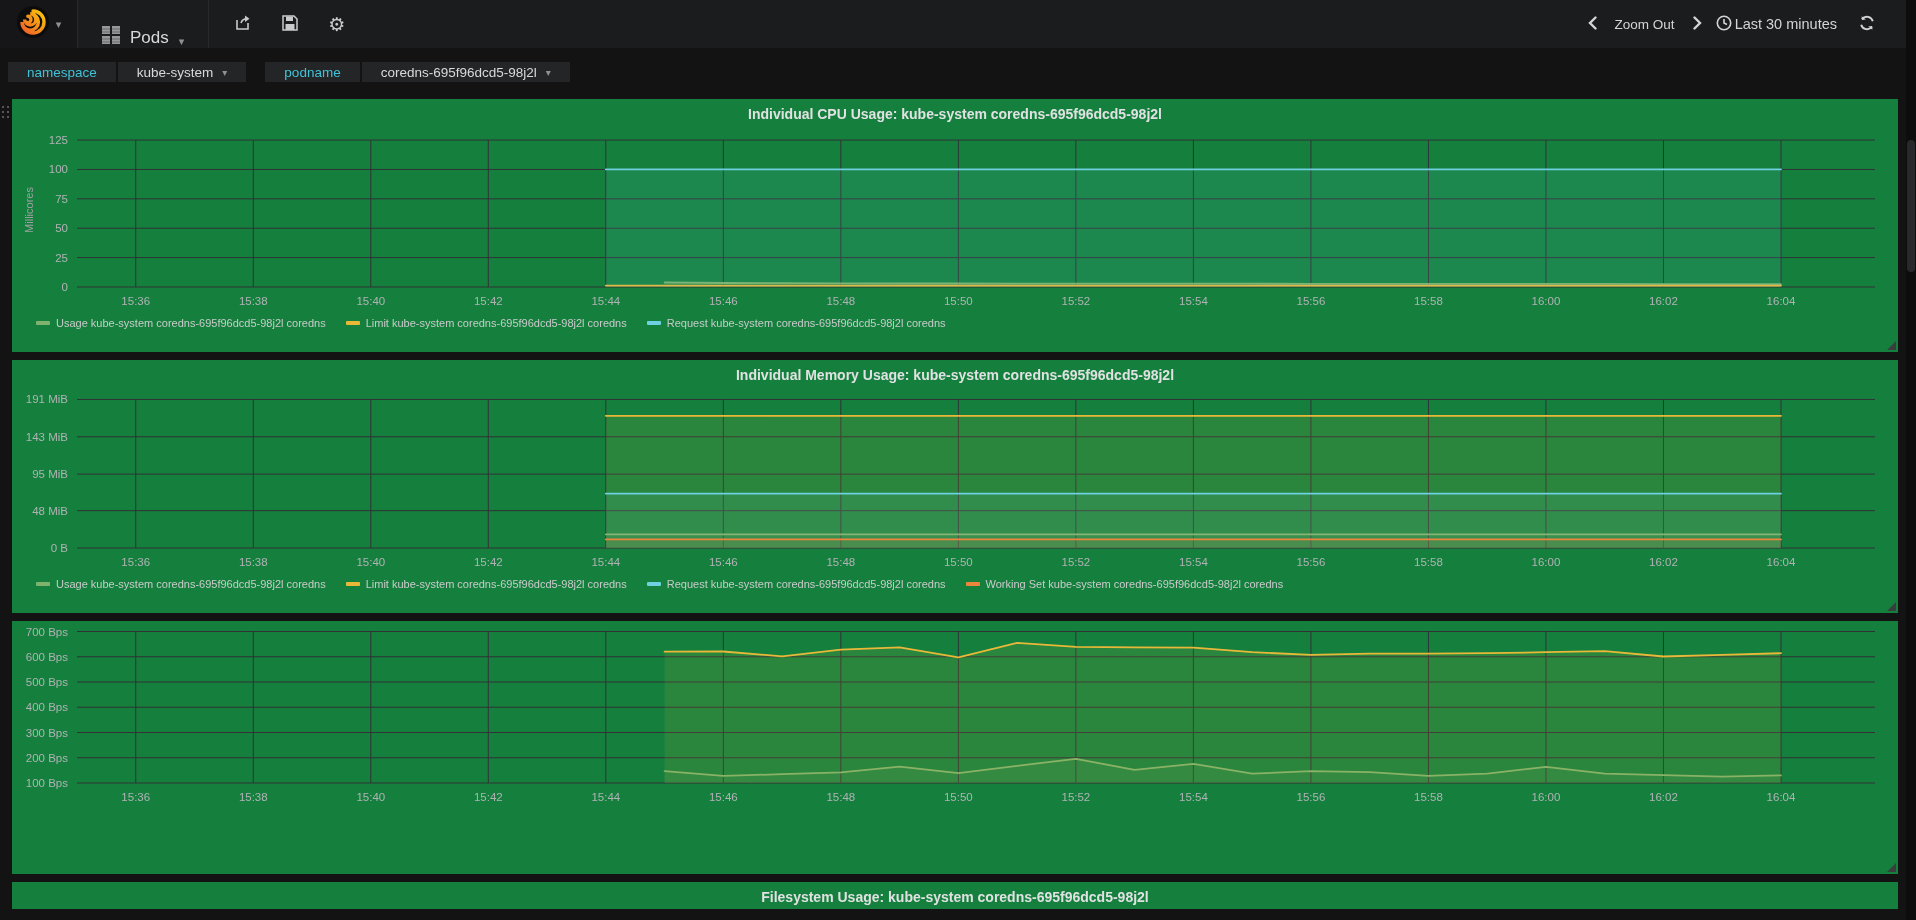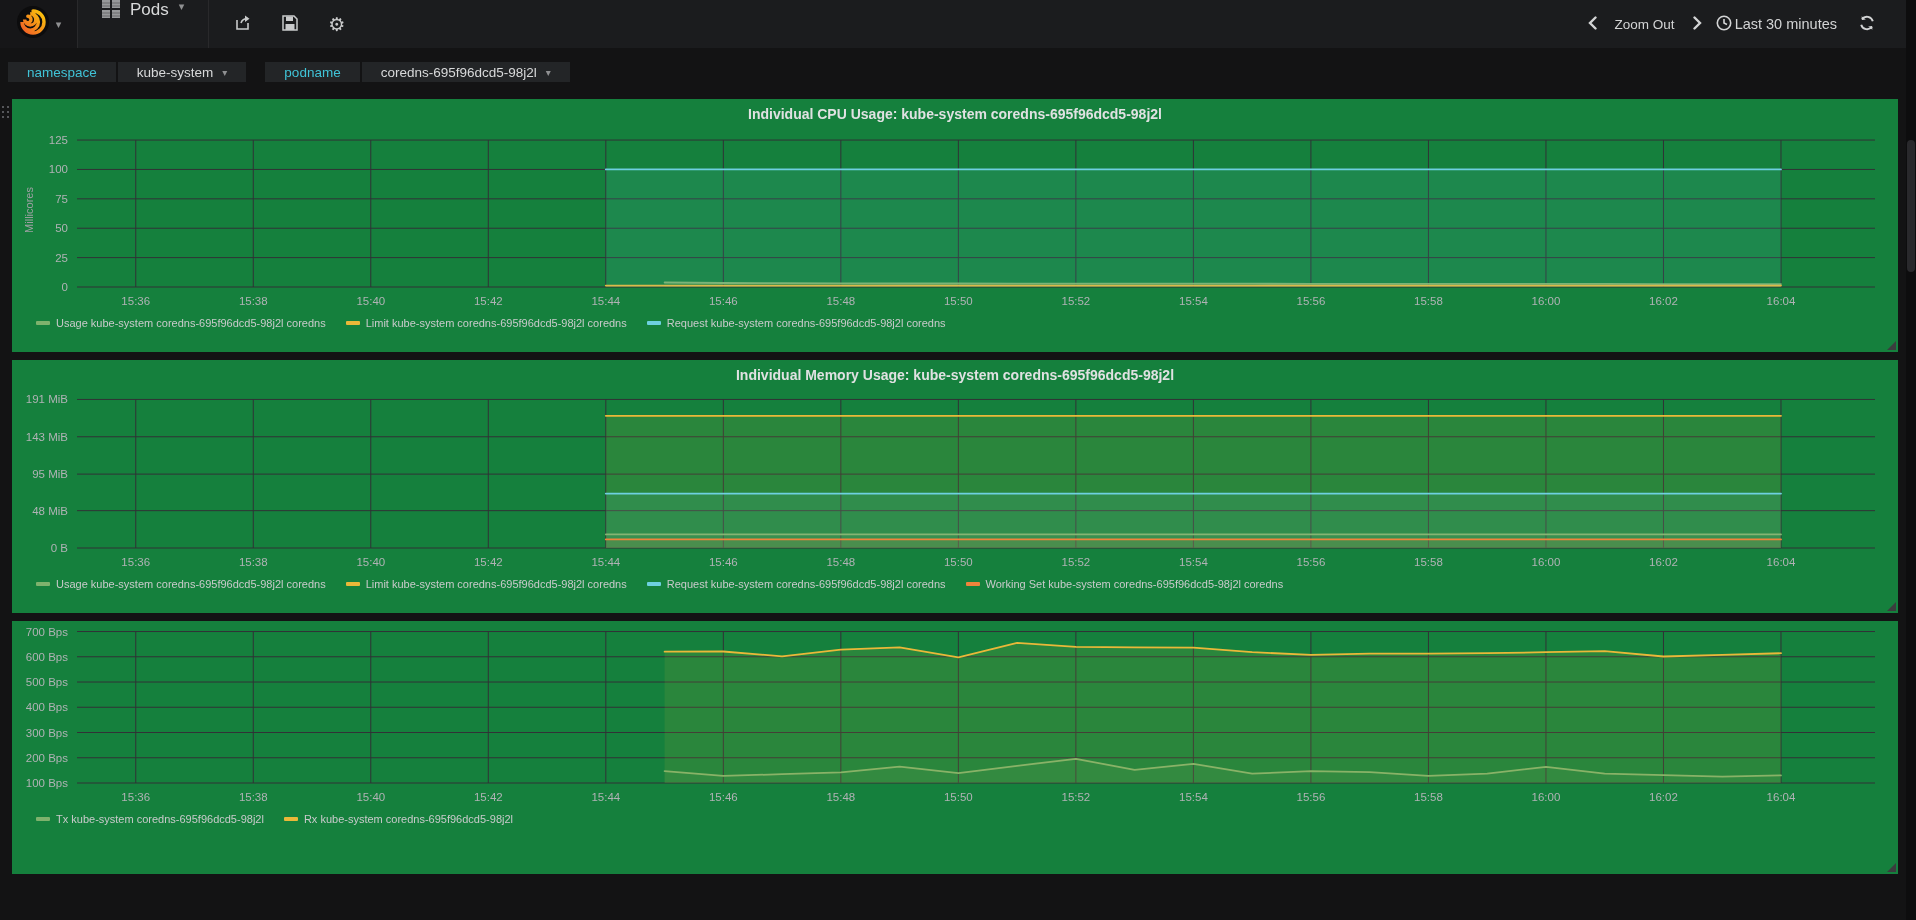--- a/index.html
+++ b/index.html
@@ -4,21 +4,21 @@
 <style>
   * { margin:0; padding:0; box-sizing:border-box; }
   html,body { width:1916px; height:920px; overflow:hidden; background:#131314;
     font-family:"Liberation Sans","DejaVu Sans",sans-serif; }
 
   
   .navbar { height:48px; background:#1b1c1e; display:flex; align-items:center; position:relative; }
   .logo-block { width:78px; height:48px; background:#161618; border-right:1px solid #29292b;
     display:flex; align-items:center; justify-content:center; gap:6px; cursor:pointer; }
   .caret { color:#8f9092; font-size:11px; font-family:"DejaVu Sans",sans-serif; }
-  .title-block { height:48px; display:flex; align-items:flex-start; gap:10px; padding:0 24px;
+  .title-block { height:48px; display:flex; align-items:flex-end; gap:10px; padding:0 24px;
     border-right:1px solid #29292b; color:#d8d9da; cursor:pointer; }
   .title-block .db-title { font-size:17px; }
   .nav-icons { display:flex; align-items:center; gap:30px; padding:0 26px; }
   .icon-btn { color:#c9cacb; display:flex; align-items:center; cursor:pointer; background:none; border:none; }
   .navbar-right { margin-left:auto; display:flex; align-items:center; gap:14px; padding-right:41px; color:#d3d4d5; }
   .zoom-out-label { font-size:13.5px; margin:0 4px; cursor:pointer; }
   .time-range { display:flex; align-items:center; gap:3px; font-size:14.5px; cursor:pointer; }
   .gear-glyph { font-size:19px; line-height:1; font-family:"DejaVu Sans",sans-serif; }
 
   
@@ -371,30 +371,23 @@
         <text x="1525.954248366013" y="180" text-anchor="middle" fill="#b0b2b5" font-size="11.5">16:00</text>
         <line x1="1643.4705882352941" x2="1643.4705882352941" y1="10.524590163934427" y2="162" stroke="#303236" stroke-width="1"></line>
         <text x="1643.4705882352941" y="180" text-anchor="middle" fill="#b0b2b5" font-size="11.5">16:02</text>
         <line x1="1760.986928104575" x2="1760.986928104575" y1="10.524590163934427" y2="162" stroke="#303236" stroke-width="1"></line>
         <text x="1760.986928104575" y="180" text-anchor="middle" fill="#b0b2b5" font-size="11.5">16:04</text>
         <polygon points="644.6,150.1 703.3,154.9 762.1,153.2 820.9,151.4 879.6,145.6 938.4,152.2 997.1,144.8 1055.9,137.8 1114.6,148.9 1173.4,142.8 1232.2,152.7 1290.9,150.1 1349.7,151.1 1408.4,154.9 1467.2,152.7 1526.0,145.8 1584.7,152.7 1643.5,154.2 1702.2,155.7 1761.0,154.4 1761.0,162 644.6,162" fill="#7EB26D" fill-opacity="0.1"></polygon>
         <polyline points="644.6,150.1 703.3,154.9 762.1,153.2 820.9,151.4 879.6,145.6 938.4,152.2 997.1,144.8 1055.9,137.8 1114.6,148.9 1173.4,142.8 1232.2,152.7 1290.9,150.1 1349.7,151.1 1408.4,154.9 1467.2,152.7 1526.0,145.8 1584.7,152.7 1643.5,154.2 1702.2,155.7 1761.0,154.4" fill="none" stroke="#7EB26D" stroke-width="1.8" stroke-linejoin="round" stroke-linecap="round"></polyline>
         <polygon points="644.6,30.7 703.3,30.5 762.1,35.3 820.9,28.7 879.6,26.4 938.4,36.3 997.1,21.9 1055.9,25.9 1114.6,26.4 1173.4,26.7 1232.2,31.2 1290.9,33.8 1349.7,32.7 1408.4,32.7 1467.2,32.2 1526.0,31.2 1584.7,30.2 1643.5,35.5 1702.2,33.8 1761.0,32.2 1761.0,162 644.6,162" fill="#EAB839" fill-opacity="0.1"></polygon>
         <polyline points="644.6,30.7 703.3,30.5 762.1,35.3 820.9,28.7 879.6,26.4 938.4,36.3 997.1,21.9 1055.9,25.9 1114.6,26.4 1173.4,26.7 1232.2,31.2 1290.9,33.8 1349.7,32.7 1408.4,32.7 1467.2,32.2 1526.0,31.2 1584.7,30.2 1643.5,35.5 1702.2,33.8 1761.0,32.2" fill="none" stroke="#EAB839" stroke-width="1.8" stroke-linejoin="round" stroke-linecap="round"></polyline>
       </svg>
-    <div class="legend">
-        <span class="legend-item">
-          <span class="legend-swatch" style="background: rgb(126, 178, 109);"></span>
-          <span>Tx kube-system coredns-695f96dcd5-98j2l</span>
-        </span>
-        <span class="legend-item">
-          <span class="legend-swatch" style="background: rgb(234, 184, 57);"></span>
-          <span>Rx kube-system coredns-695f96dcd5-98j2l</span>
-        </span>
-      </div>
     <div class="resize-grip"></div>
   </section>
 
+  <section class="panel partial">
+    <div class="panel-title">Filesystem Usage: kube-system coredns-695f96dcd5-98j2l</div>
+  </section>
 </div>
 
 <div class="scrollbar">
   <div class="scroll-thumb"></div>
 </div>
 
 </body></html>

